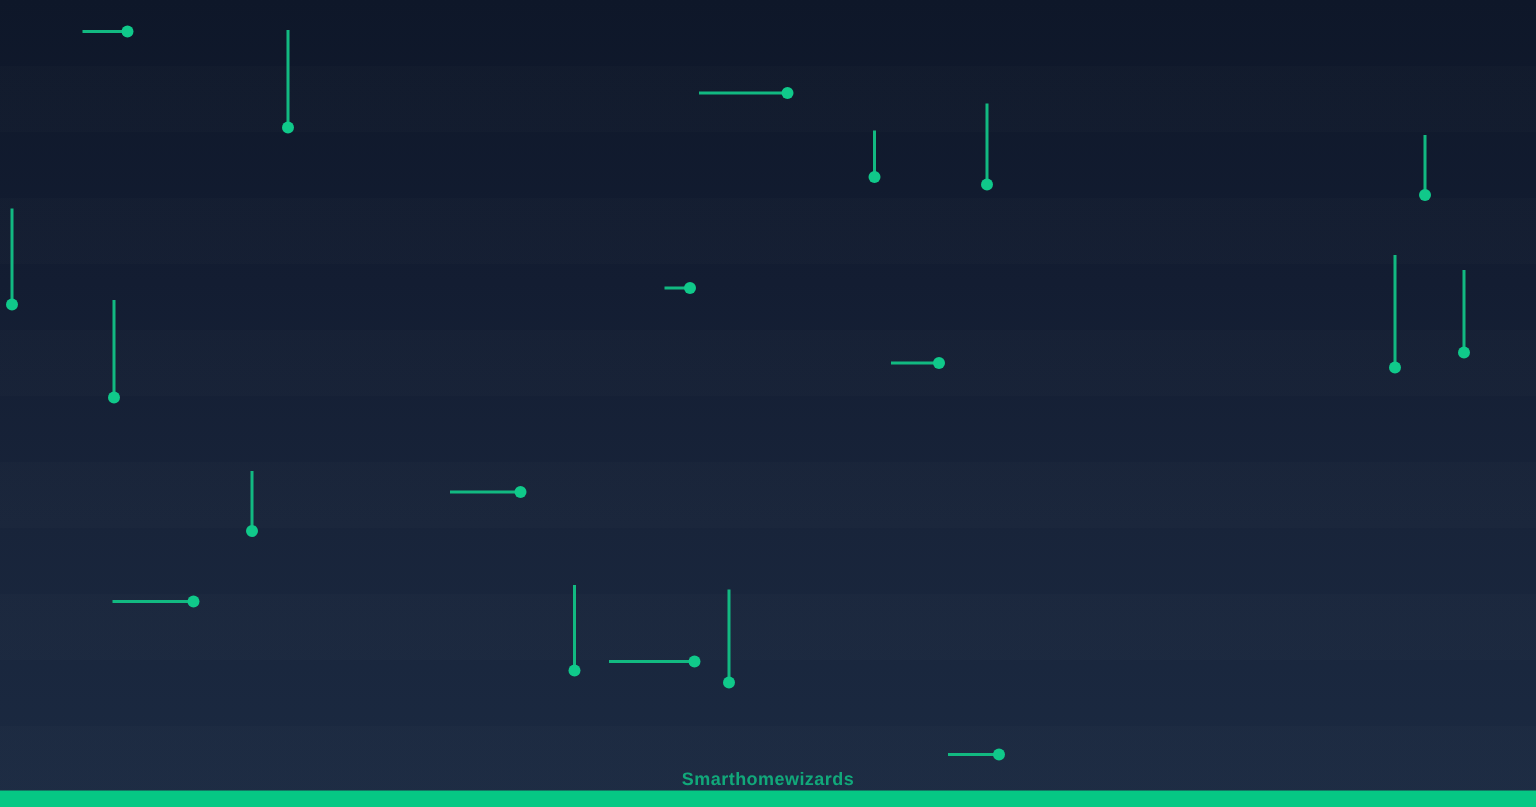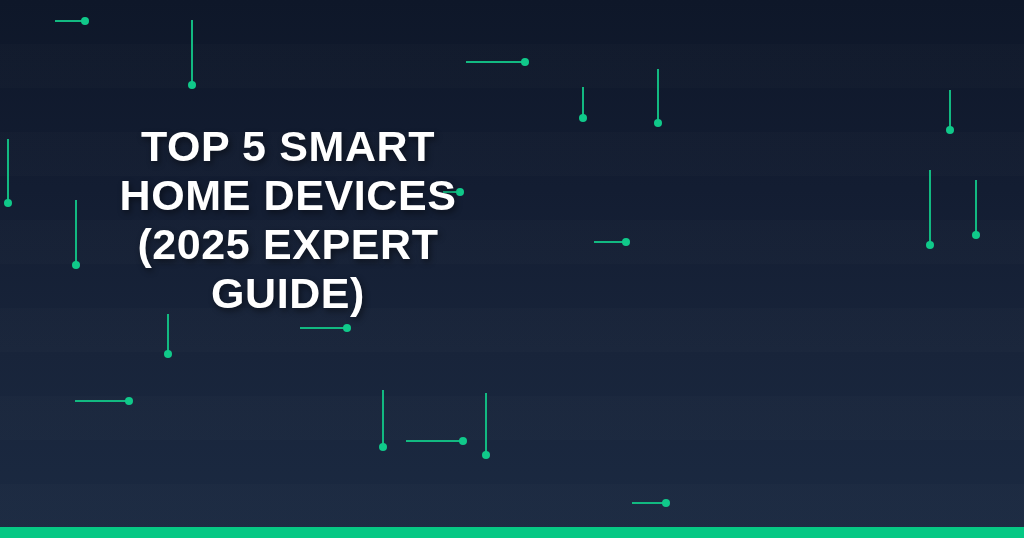--- a/index.html
+++ b/index.html
@@ -195,23 +195,18 @@
       <div class="deco h" style="left: 406px; top: 437px; width: 60px; height: 8px;">
         <div class="stem" style="width: 60px;"></div>
         <div class="dot"></div>
       </div>
       <div class="deco h" style="left: 632px; top: 499px; width: 37px; height: 8px;">
         <div class="stem" style="width: 37px;"></div>
         <div class="dot"></div>
       </div>
     </div>
 
-  <div id="title-block">
-    <h1 id="page-title">TOP 5 SMART
-HOME DEVICES
-(2025 EXPERT
-GUIDE)</h1>
-  </div>
-
+
+  <div id="site-name">Smarthomewizards</div>
 
   <div id="bottom-bar"></div>
 
 </div>
 
 </body></html>

